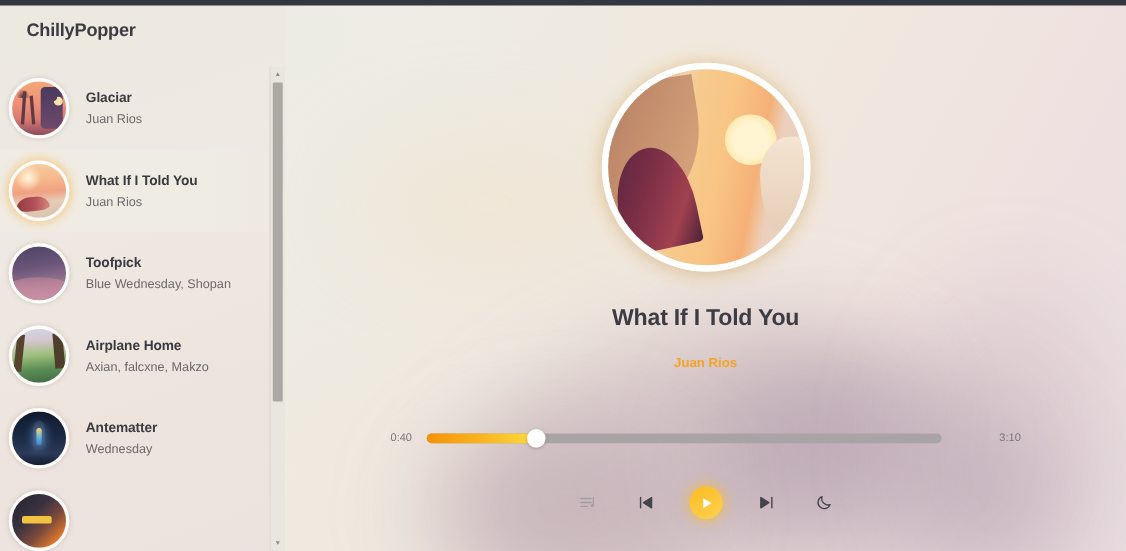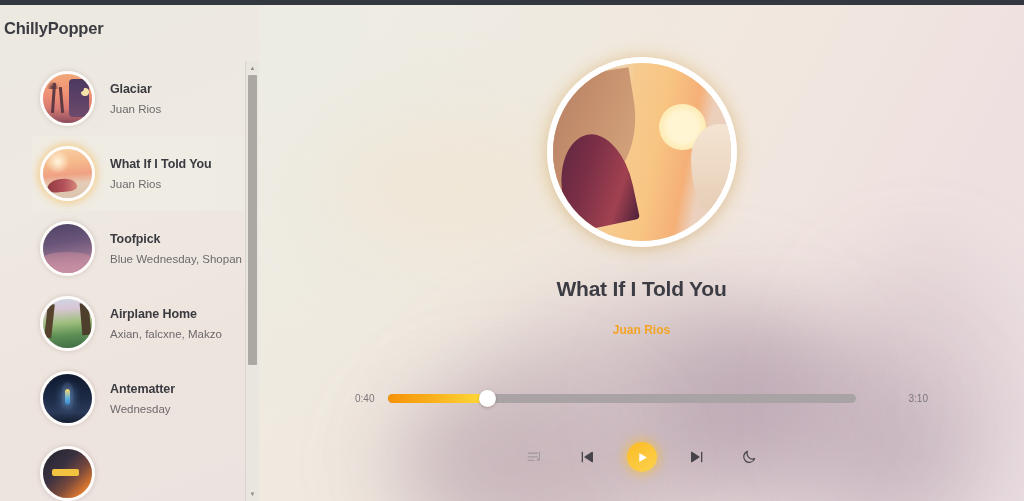--- a/index.html
+++ b/index.html
@@ -41,37 +41,36 @@
     position: relative;
     width: 259px;
     height: 496px;
     flex: 0 0 259px;
     background: linear-gradient(160deg, #ece9e1 0%, #eee9e2 35%, #eee4de 70%, #ece3e0 100%);
     overflow: hidden;
     z-index: 5;
   }
 
   .brand {
-    padding: 14px 0 0 4px;
+    padding: 14px 0 0 24px;
     height: 56px;
   }
   .brand-title {
     font-size: 16.5px;
     font-weight: bold;
     color: #3b3b42;
     letter-spacing: -0.2px;
   }
 
   .tracklist {
     position: absolute;
     top: 56px; left: 0;
     width: 259px;
     height: 440px;
     overflow: hidden;
-    margin-left: 32px;
   }
 
   .track {
     position: relative;
     display: flex;
     align-items: center;
     height: 75px;
     padding-left: 8px;
     cursor: pointer;
   }

